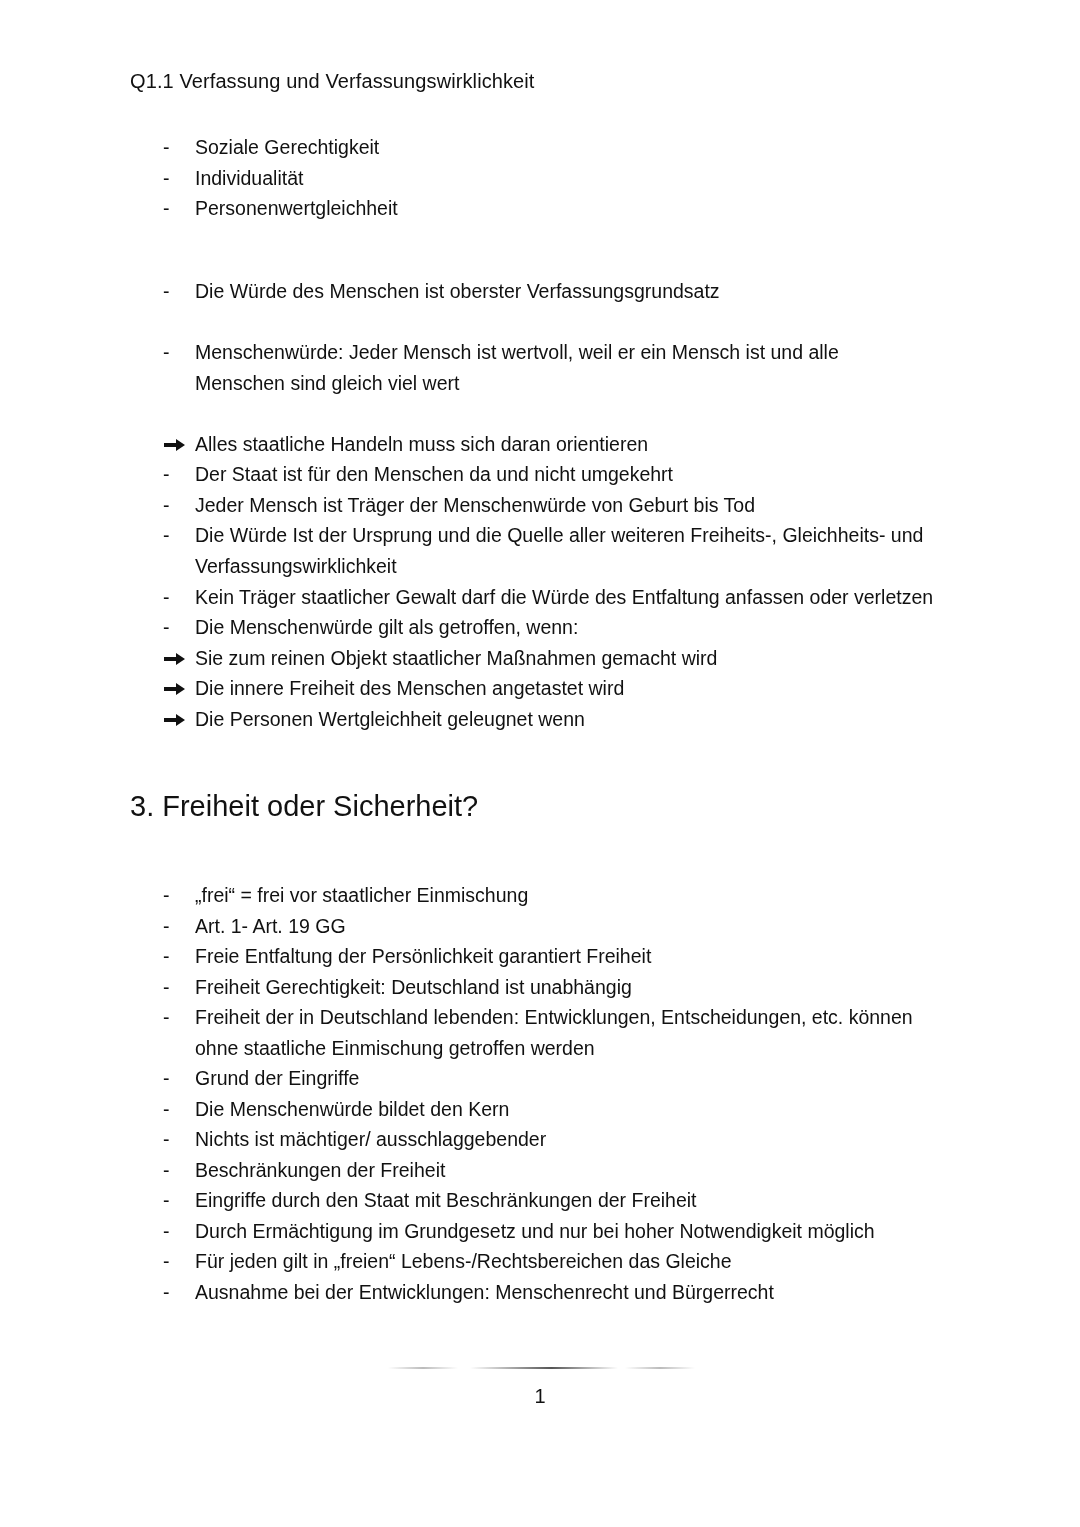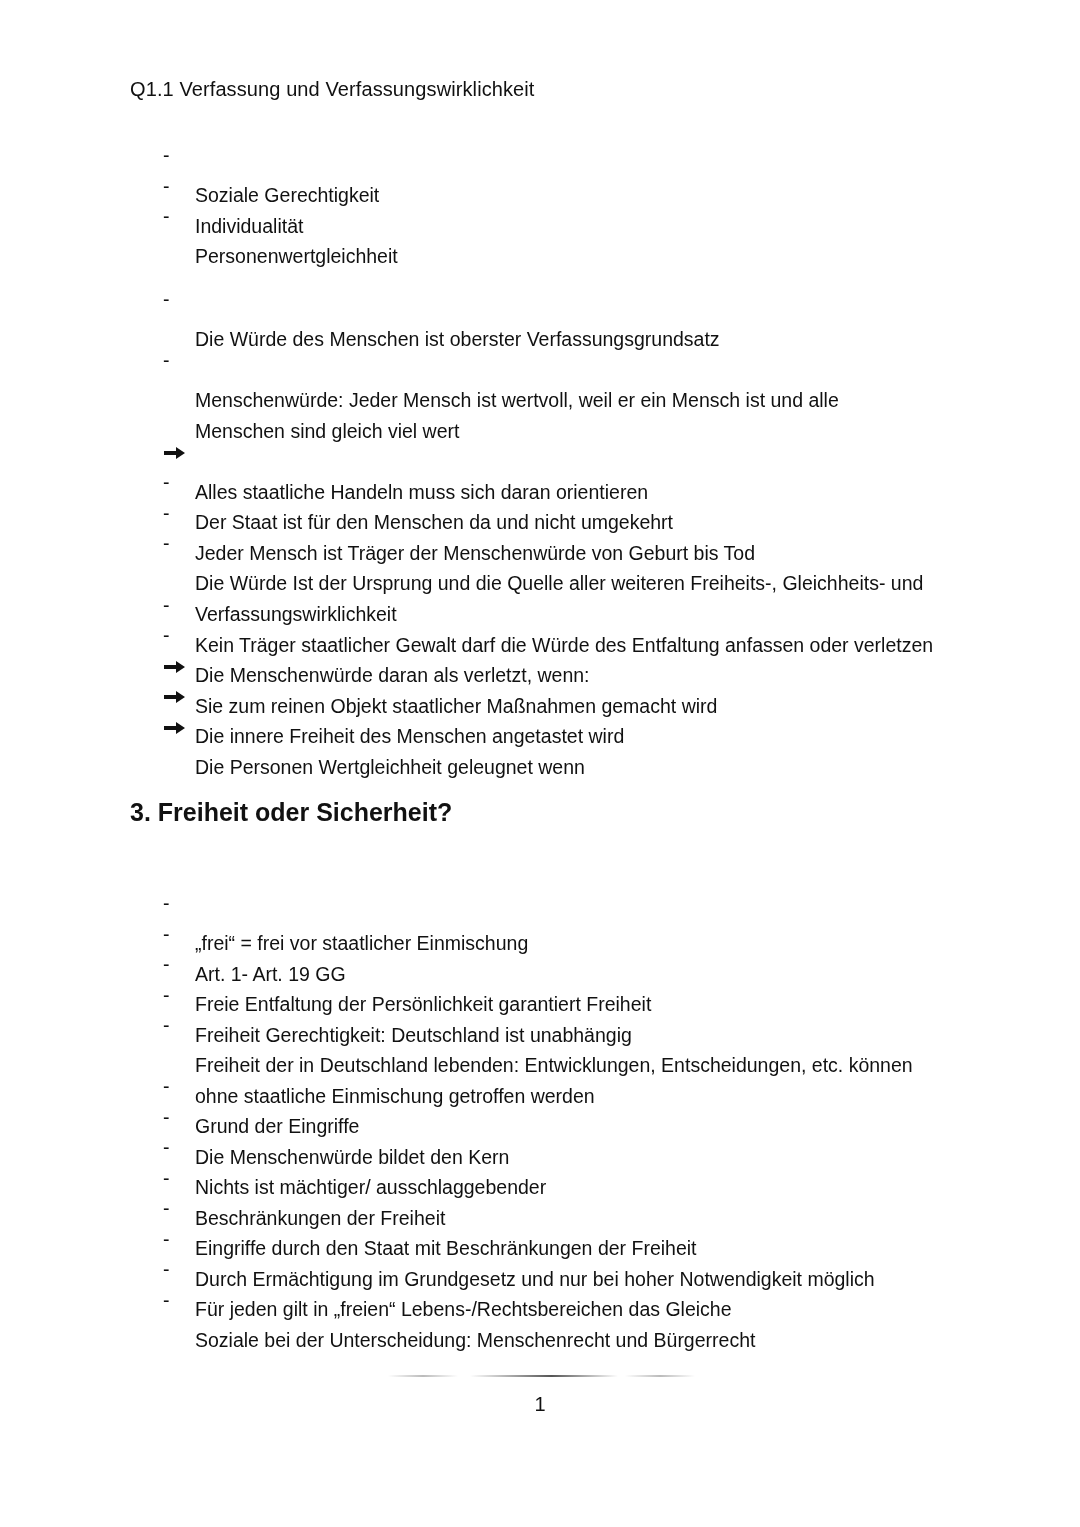--- a/index.html
+++ b/index.html
@@ -10,21 +10,21 @@
     body {
       width: 1080px;
       height: 1527px;
       position: relative;
       overflow: hidden;
       font-family: "Liberation Sans", "DejaVu Sans", sans-serif;
       color: #111111;
     }
     .page {
       position: absolute;
-      left: 0; top: 12px;
+      left: 0; top: 4px;
       width: 1080px;
       height: 1119px;
     }
     .doc-header {
       position: absolute;
       left: 130px;
       top: 66px;
       font-size: 20px;
       letter-spacing: 0.1px;
     }
@@ -52,28 +52,27 @@
     }
     .item .marker.arrow svg {
       position: absolute;
       top: 9px;
       left: 4px;
     }
     .item .text {
       display: block;
       margin-left: 35px;
       white-space: pre-wrap;
-      margin-top: 40px;
     }
     .section-heading {
       position: absolute;
       left: 130px;
       top: 786px;
-      font-size: 25px;
-      font-weight: bold;
+      font-size: 29px;
+      font-weight: normal;
     }
     .footer-rule {
       position: absolute;
       top: 1363px;
       height: 2px;
     }
     .page-number {
       position: absolute;
       left: 0;
       width: 1080px;
@@ -131,21 +130,21 @@
       <span class="marker dash">-</span>
       <span class="text">Die Würde Ist der Ursprung und die Quelle aller weiteren Freiheits-, Gleichheits- und
 Verfassungswirklichkeit</span>
     </div>
     <div class="item" style="top:578px">
       <span class="marker dash">-</span>
       <span class="text">Kein Träger staatlicher Gewalt darf die Würde des Entfaltung anfassen oder verletzen</span>
     </div>
     <div class="item" style="top:608px">
       <span class="marker dash">-</span>
-      <span class="text">Die Menschenwürde daran als verletzt, wenn:</span>
+      <span class="text">Die Menschenwürde gilt als getroffen, wenn:</span>
     </div>
     <div class="item" style="top:639px">
       <span class="marker arrow">
         <svg width="22" height="14" viewBox="0 0 22 14">
             <path d="M0 5 H12 V1 L21 7 L12 13 V9 H0 Z" fill="#111"></path>
           </svg>
       </span>
       <span class="text">Sie zum reinen Objekt staatlicher Maßnahmen gemacht wird</span>
     </div>
     <div class="item" style="top:669px">
@@ -213,21 +212,21 @@
     <div class="item" style="top:1212px">
       <span class="marker dash">-</span>
       <span class="text">Durch Ermächtigung im Grundgesetz und nur bei hoher Notwendigkeit möglich</span>
     </div>
     <div class="item" style="top:1242px">
       <span class="marker dash">-</span>
       <span class="text">Für jeden gilt in „freien“ Lebens-/Rechtsbereichen das Gleiche</span>
     </div>
     <div class="item" style="top:1273px">
       <span class="marker dash">-</span>
-      <span class="text">Soziale bei der Unterscheidung: Menschenrecht und Bürgerrecht</span>
+      <span class="text">Ausnahme bei der Entwicklungen: Menschenrecht und Bürgerrecht</span>
     </div>
   </div>
 
   <div class="footer-rule" style="left:388px; width:70px; background:linear-gradient(90deg, rgba(0,0,0,0), #bbb, rgba(0,0,0,0));"></div>
   <div class="footer-rule" style="left:470px; width:148px; background:linear-gradient(90deg, rgba(0,0,0,0), #555 55%, rgba(0,0,0,0));"></div>
   <div class="footer-rule" style="left:625px; width:70px; background:linear-gradient(90deg, rgba(0,0,0,0), #bbb, rgba(0,0,0,0));"></div>
 
   <div class="page-number">1</div>
 </div>
 

